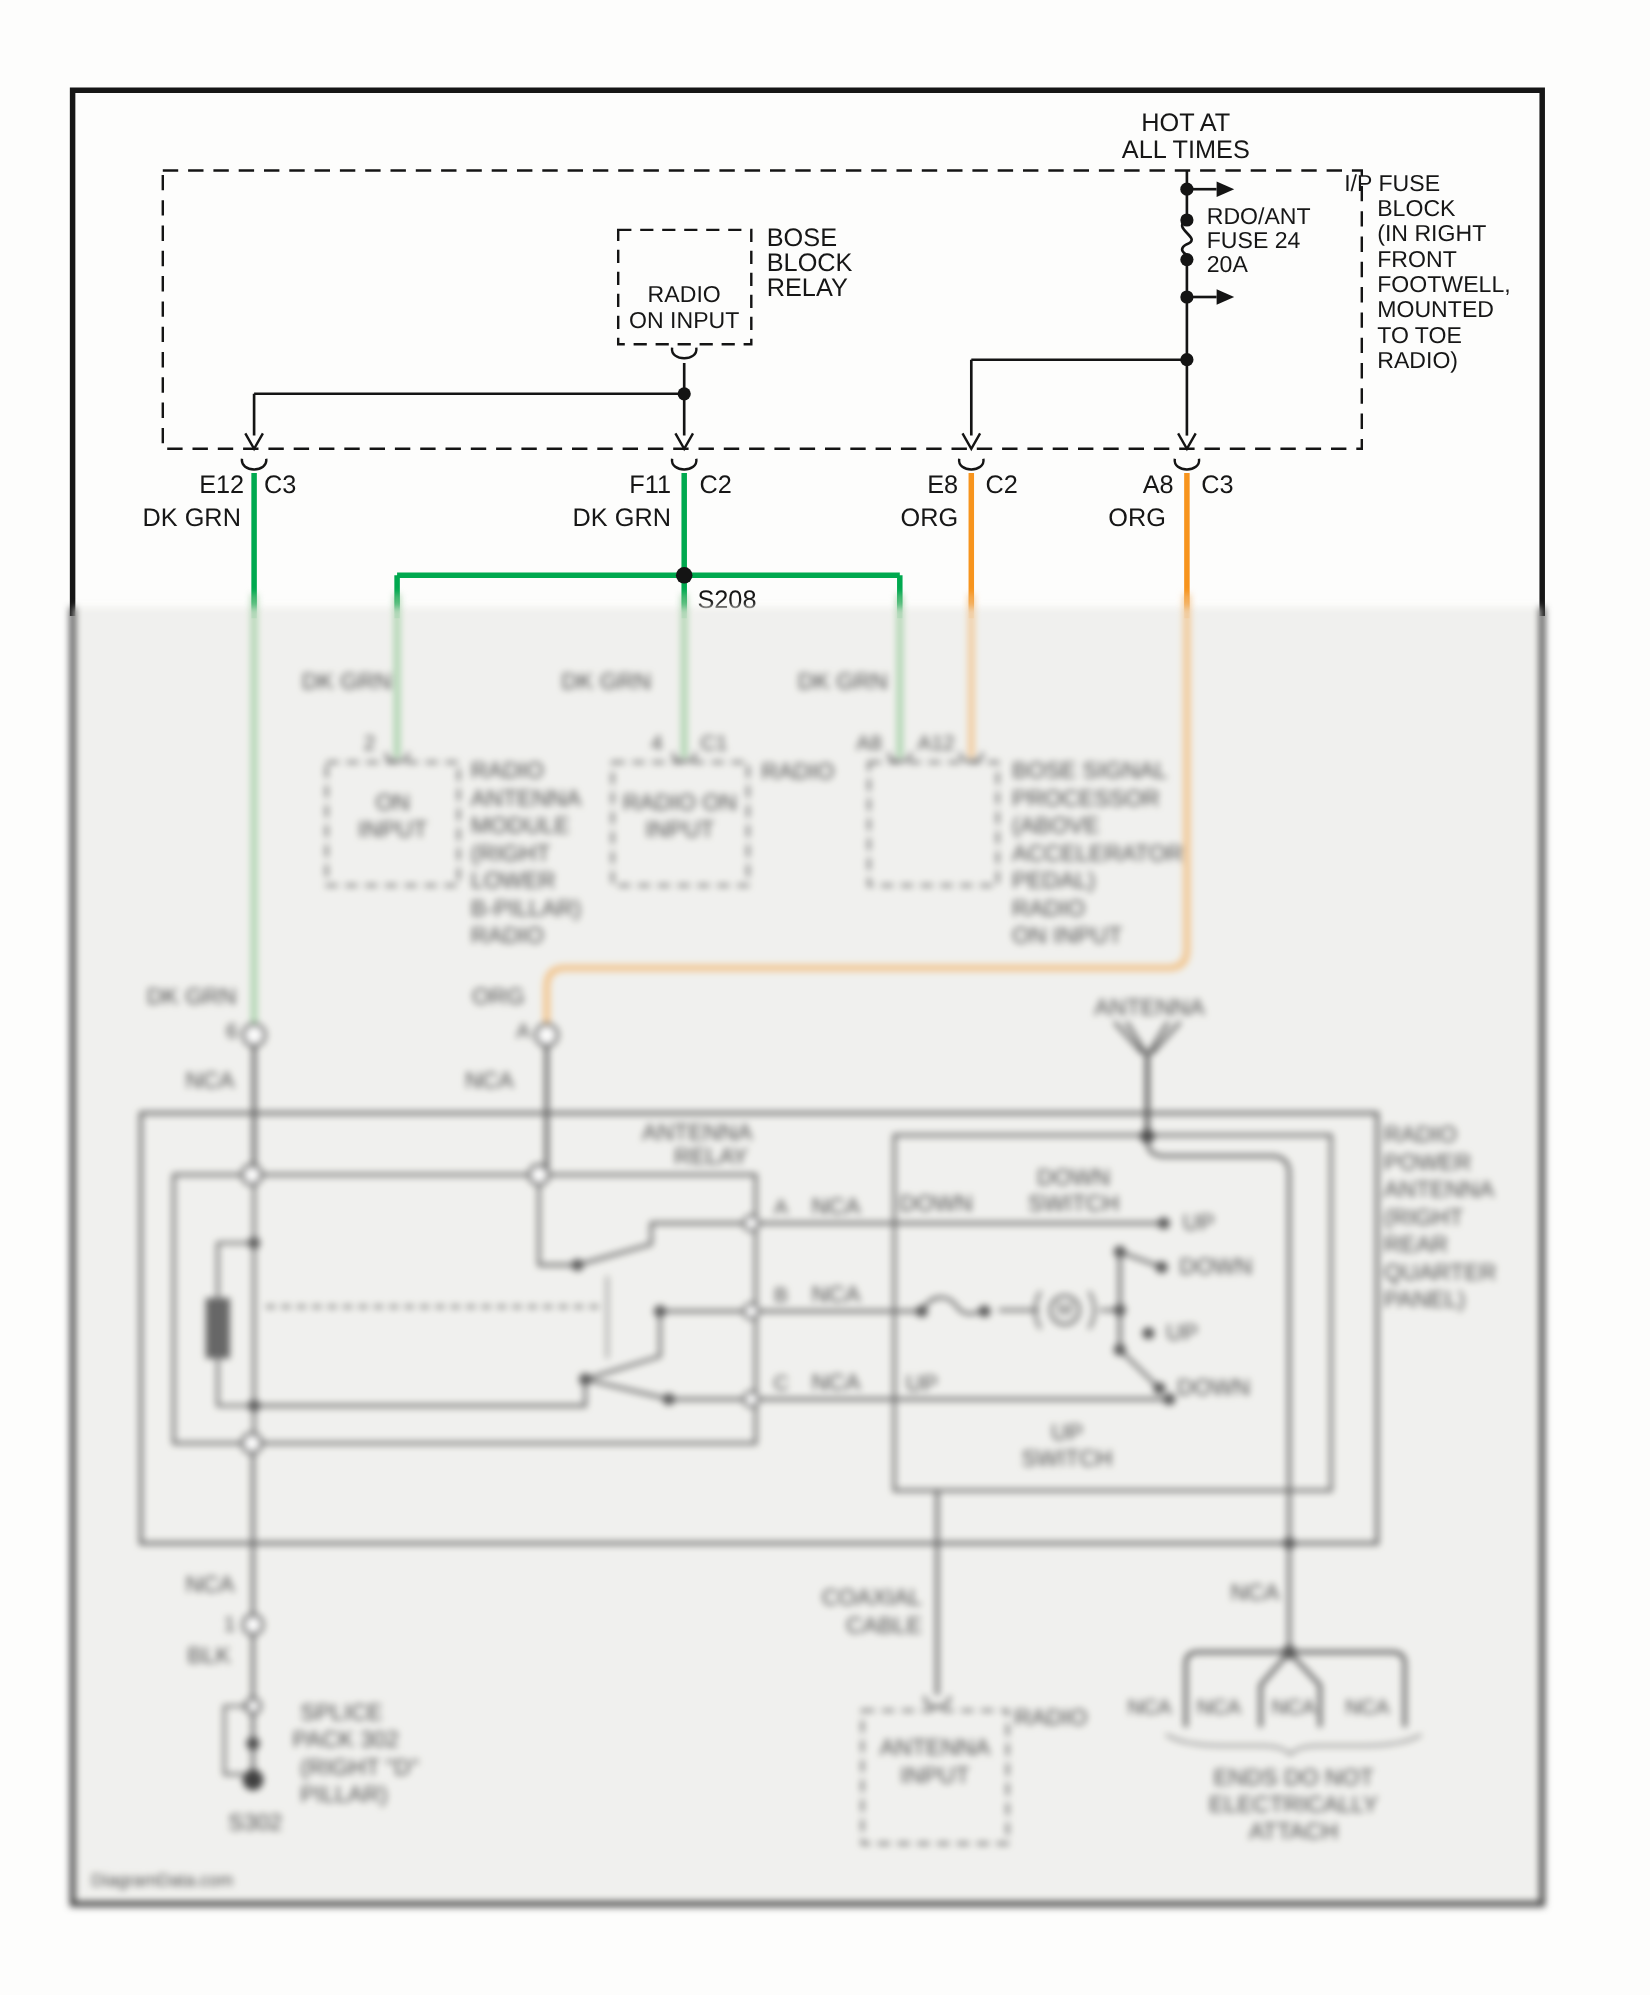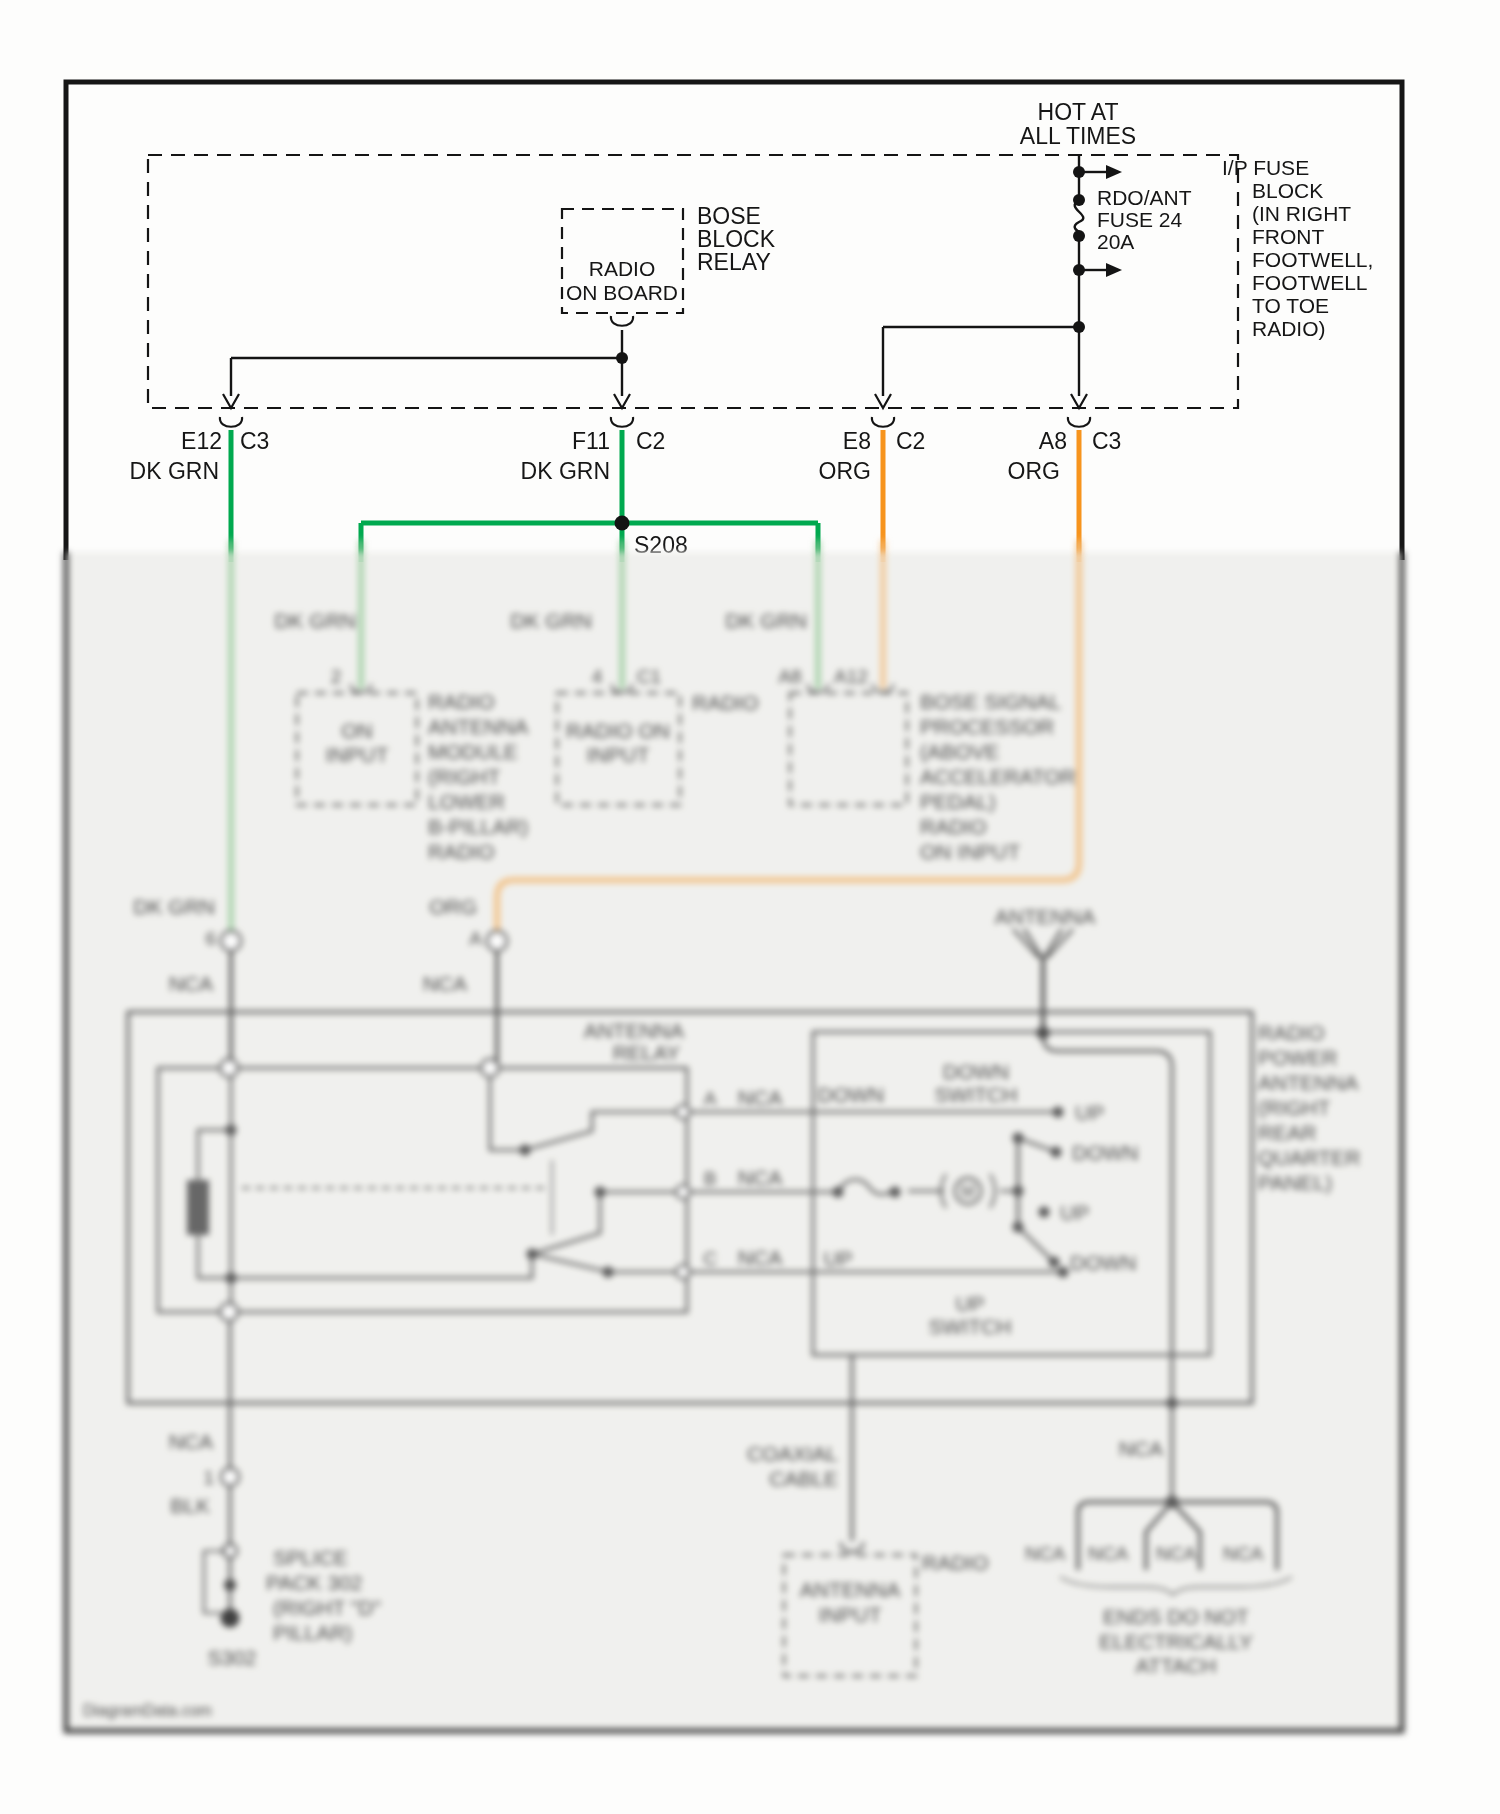--- a/index.html
+++ b/index.html
@@ -73,29 +73,29 @@
 
     <span class="t l s21" style="left:1097px;top:197px">RDO/ANT</span>
     <span class="t l s21" style="left:1097px;top:219px">FUSE 24</span>
     <span class="t l s21" style="left:1097px;top:241px">20A</span>
 
     <span class="t l s21" style="left:1222px;top:167px">I/P FUSE</span>
     <span class="t l s21" style="left:1252px;top:190px">BLOCK</span>
     <span class="t l s21" style="left:1252px;top:213px">(IN RIGHT</span>
     <span class="t l s21" style="left:1252px;top:236px">FRONT</span>
     <span class="t l s21" style="left:1252px;top:259px">FOOTWELL,</span>
-    <span class="t l s21" style="left:1252px;top:282px">FOOTWELL</span>
+    <span class="t l s21" style="left:1252px;top:282px">MOUNTED</span>
     <span class="t l s21" style="left:1252px;top:305px">TO TOE</span>
     <span class="t l s21" style="left:1252px;top:328px">RADIO)</span>
 
     <span class="t l" style="left:697px;top:216px">BOSE</span>
     <span class="t l" style="left:697px;top:239px">BLOCK</span>
     <span class="t l" style="left:697px;top:262px">RELAY</span>
     <span class="t c s21" style="left:622px;top:268px">RADIO</span>
-    <span class="t c s21" style="left:622px;top:292px">ON BOARD</span>
+    <span class="t c s21" style="left:622px;top:292px">ON INPUT</span>
 
     <span class="t r" style="left:222px;top:441px">E12</span>
     <span class="t l" style="left:240px;top:441px">C3</span>
     <span class="t r" style="left:219px;top:471px">DK GRN</span>
 
     <span class="t r" style="left:610px;top:441px">F11</span>
     <span class="t l" style="left:636px;top:441px">C2</span>
     <span class="t r" style="left:610px;top:471px">DK GRN</span>
 
     <span class="t r" style="left:871px;top:441px">E8</span>

